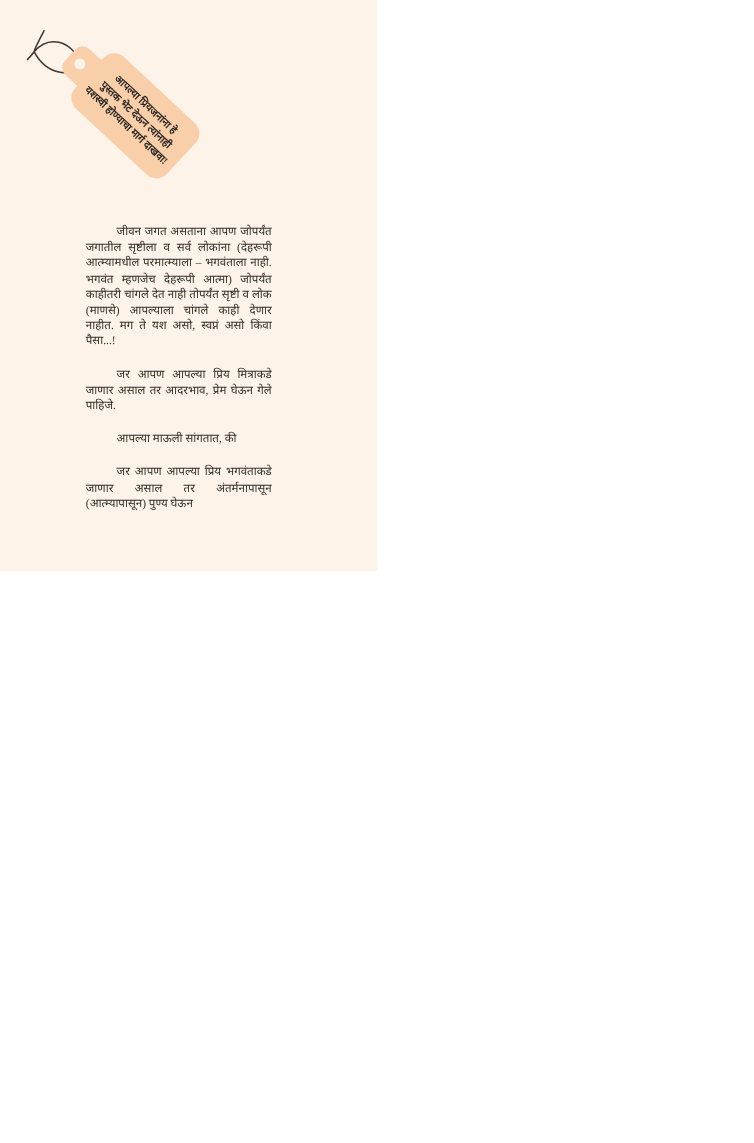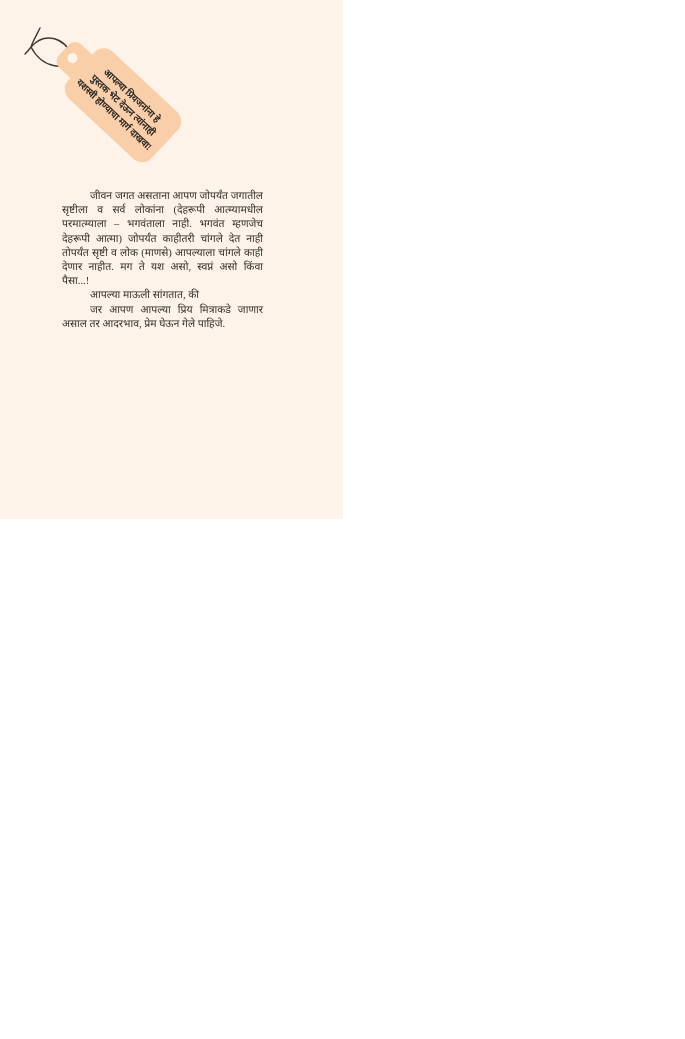--- a/index.html
+++ b/index.html
@@ -87,21 +87,21 @@
   .text-block {
     position: absolute;
     left: 62px;
     top: 189px;
     width: 201px;
     color: var(--body_text, #33302b);
     font-size: 10.5px;
     line-height: 14.2px;
   }
   .text-block p {
-    margin: 0;
+    margin: 16px;
     text-align: justify;
     text-indent: 28px;
   }
 </style>
 </head>
 <body>
 
 <div class="page">
 
   <svg class="tag-string" viewBox="0 0 60 48" xmlns="http://www.w3.org/2000/svg">
@@ -115,17 +115,18 @@
         <div>आपल्या प्रियजनांना हे</div>
         <div>पुस्तक भेट देऊन त्यांनाही</div>
         <div>यशस्वी होण्याचा मार्ग दाखवा!</div>
       </div>
     </div>
     <div class="tag-hole"></div>
   </div>
 
   <div class="text-block">
     <p>जीवन जगत असताना आपण जोपर्यंत जगातील सृष्टीला व सर्व लोकांना (देहरूपी आत्म्यामधील परमात्म्याला – भगवंताला नाही. भगवंत म्हणजेच देहरूपी आत्मा) जोपर्यंत काहीतरी चांगले देत नाही तोपर्यंत सृष्टी व लोक (माणसे) आपल्याला चांगले काही देणार नाहीत. मग ते यश असो, स्वप्नं असो किंवा पैसा...!</p>
+    <p>जर आपण आपल्या प्रिय मित्राकडे जाणार असाल तर आदरभाव, प्रेम घेऊन गेले पाहिजे.</p>
     <p>आपल्या माऊली सांगतात, की</p>
-    <p>जर आपण आपल्या प्रिय मित्राकडे जाणार असाल तर आदरभाव, प्रेम घेऊन गेले पाहिजे.</p>
+    <p>जर आपण आपल्या प्रिय भगवंताकडे जाणार असाल तर अंतर्मनापासून (आत्म्यापासून) पुण्य घेऊन</p>
   </div>
 
 </div>
 
 </body></html>

